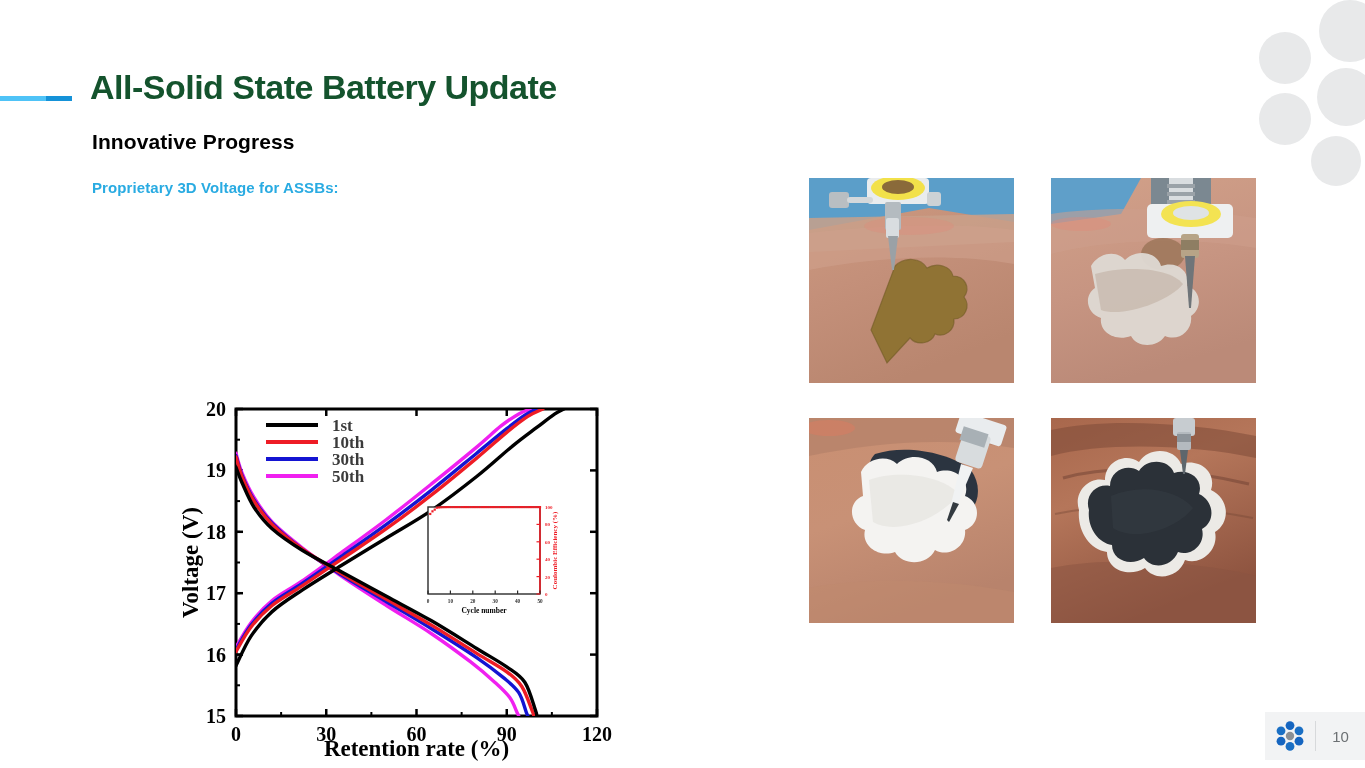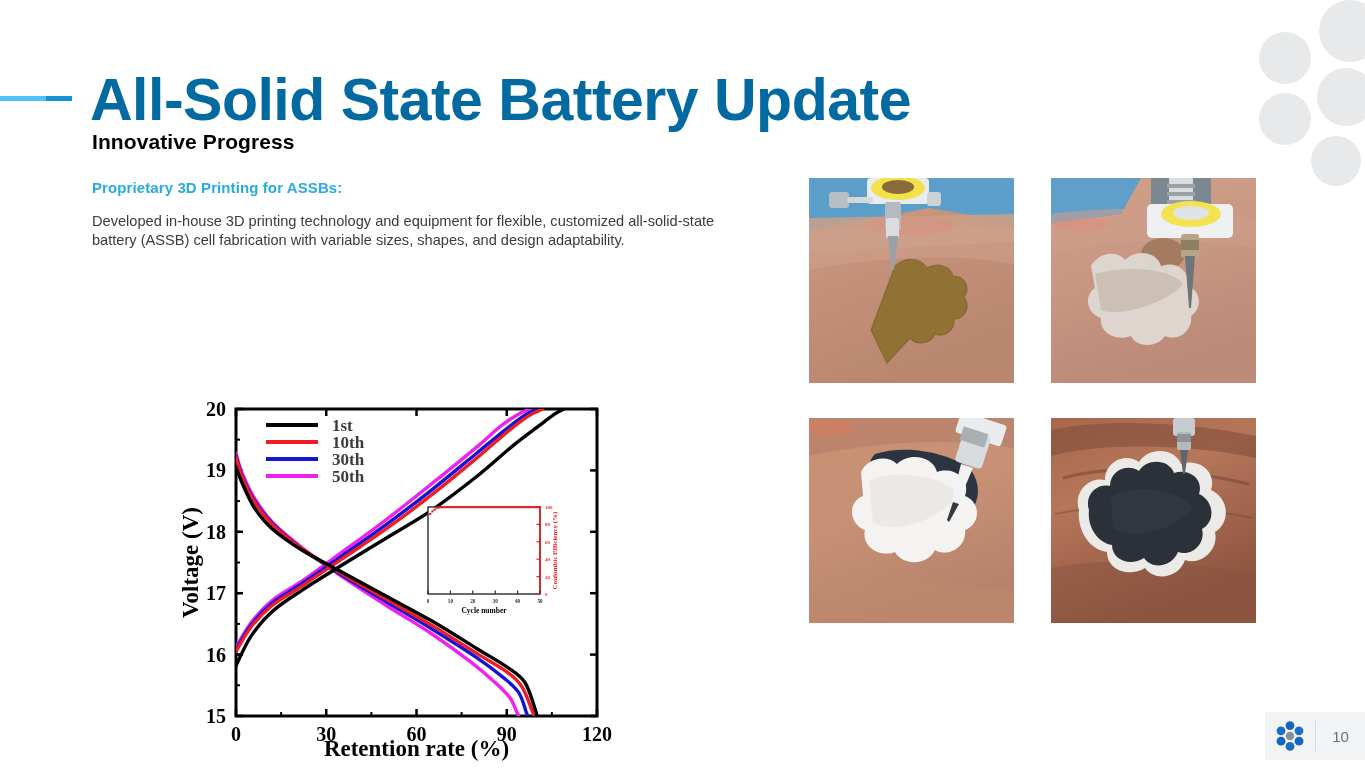--- a/index.html
+++ b/index.html
@@ -15,21 +15,21 @@
   .deco-circles .c{position:absolute;border-radius:50%;background:#e8e9ea;}
 
   
   .accent-bar{position:absolute;left:0;top:96px;height:5px;width:72px;display:flex;}
   .accent-bar .seg1{flex:0 0 46px;background:#4fc3f7;}
   .accent-bar .seg2{flex:1;background:#1592d8;}
 
   
   .title{
     position:absolute;left:90px;top:70px;
-    font-size:59px;font-weight:bold;color:#0369a1;letter-spacing:-0.5px;
+    font-size:34px;font-weight:bold;color:#14532d;letter-spacing:-0.5px;
     line-height:1.05;white-space:nowrap;
   }
   .subtitle{
     position:absolute;left:92px;top:130px;
     font-size:21px;font-weight:bold;color:#000000;letter-spacing:0.1px;
   }
 
   
   .lead{
     position:absolute;left:92px;width:672px;
@@ -77,22 +77,21 @@
   </div>
 
   <div class="accent-bar">
     <div class="seg1"></div>
     <div class="seg2"></div>
   </div>
 
   <div class="title">All-Solid State Battery Update</div>
   <div class="subtitle">Innovative Progress</div>
 
-  <div class="lead" id="lead1">Proprietary 3D Printing for ASSBs:</div>
-  <div class="para" id="para1">Developed in-house 3D printing technology and equipment for flexible, customized all-solid-state battery (ASSB) cell fabrication with variable sizes, shapes, and design adaptability.</div>
+  <div class="lead" id="lead1">Proprietary 3D Voltage for ASSBs:</div>
 
   <div class="chart-wrap">
     <svg class="chart-svg" id="chart-svg" width="444" height="368" viewBox="0 0 444 368">
         <rect x="0" y="0" width="444" height="368" fill="#ffffff"></rect>
         <rect x="58" y="13" width="361" height="307" fill="none" stroke="#000" stroke-width="3"></rect>
         <line x1="58" y1="320" x2="58" y2="313" stroke="#000" stroke-width="2.5"></line>
         <line x1="58" y1="13" x2="58" y2="20" stroke="#000" stroke-width="2.5"></line>
         <text x="58" y="345" text-anchor="middle" font-family="&quot;Liberation Serif&quot;, serif" font-size="20" font-weight="bold" fill="#000">0</text>
         <line x1="148.25" y1="320" x2="148.25" y2="313" stroke="#000" stroke-width="2.5"></line>
         <line x1="148.25" y1="13" x2="148.25" y2="20" stroke="#000" stroke-width="2.5"></line>

